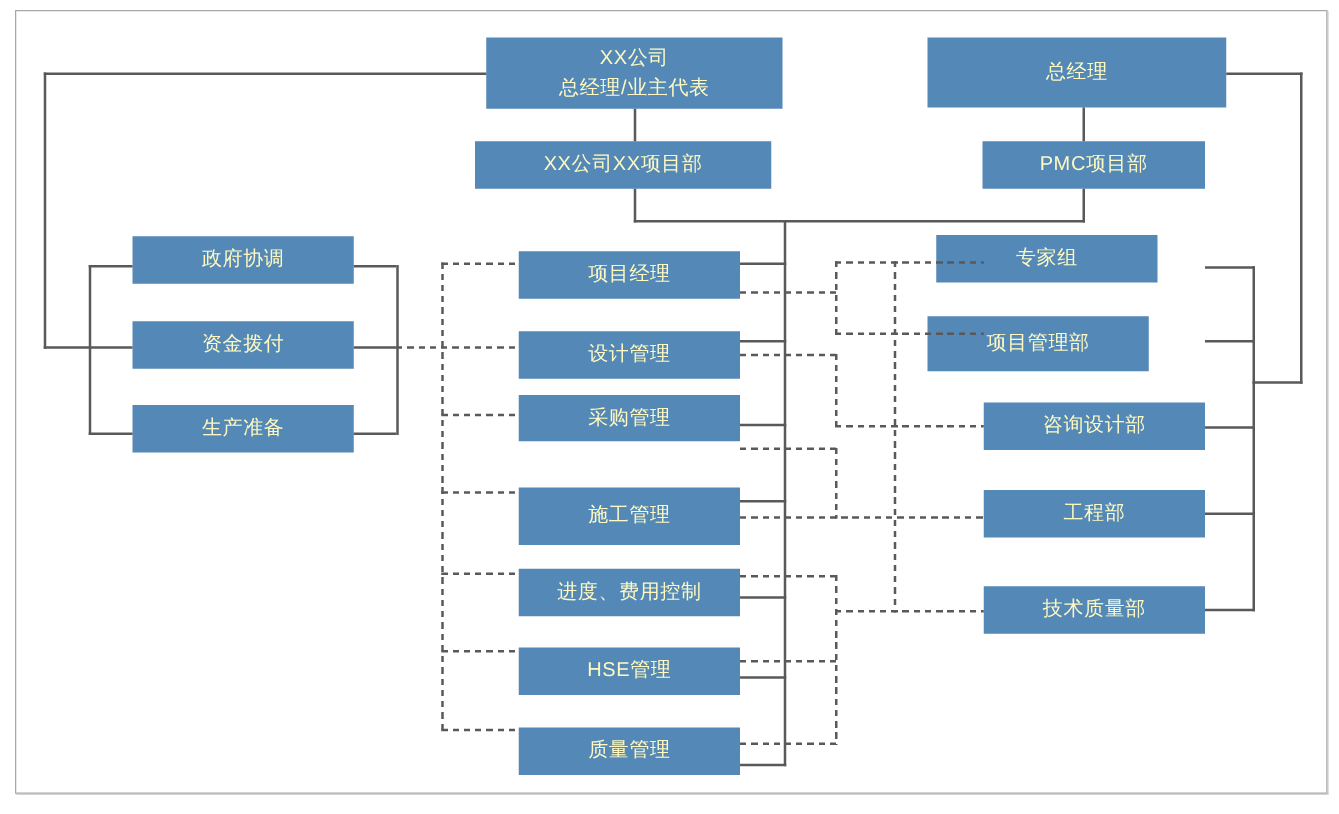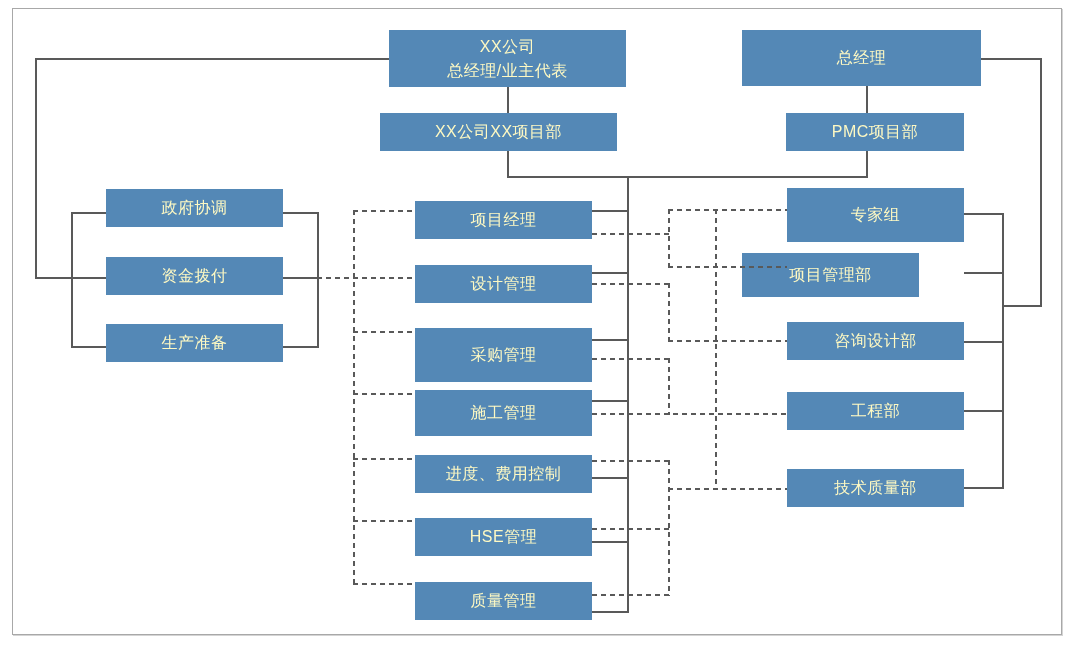--- a/index.html
+++ b/index.html
@@ -36,27 +36,27 @@
   </div>
   <div class="node" style="left:380px;top:113px;width:237px;height:38px">XX公司XX项目部</div>
   <div class="node" style="left:786px;top:113px;width:178px;height:38px">PMC项目部</div>
 
   <div class="node" style="left:106px;top:189px;width:177px;height:38px">政府协调</div>
   <div class="node" style="left:106px;top:257px;width:177px;height:38px">资金拨付</div>
   <div class="node" style="left:106px;top:324px;width:177px;height:38px">生产准备</div>
 
   <div class="node" style="left:415px;top:265px;width:177px;height:38px">设计管理</div>
   <div class="node" style="left:415px;top:201px;width:177px;height:38px">项目经理</div>
-  <div class="node" style="left:415px;top:328px;width:177px;height:54px">采购管理</div>
+  <div class="node" style="left:415px;top:316px;width:177px;height:37px">采购管理</div>
   <div class="node" style="left:415px;top:390px;width:177px;height:46px">施工管理</div>
   <div class="node" style="left:415px;top:455px;width:177px;height:38px">进度、费用控制</div>
   <div class="node" style="left:415px;top:518px;width:177px;height:38px">HSE管理</div>
   <div class="node" style="left:415px;top:582px;width:177px;height:38px">质量管理</div>
 
-  <div class="node" style="left:787px;top:188px;width:177px;height:54px">专家组</div>
+  <div class="node" style="left:749px;top:188px;width:177px;height:38px">专家组</div>
   <div class="node" style="left:742px;top:253px;width:177px;height:44px">项目管理部</div>
   <div class="node" style="left:787px;top:322px;width:177px;height:38px">咨询设计部</div>
   <div class="node" style="left:787px;top:392px;width:177px;height:38px">工程部</div>
   <div class="node" style="left:787px;top:469px;width:177px;height:38px">技术质量部</div>
 
   <i class="sh" style="left:35px;top:58px;width:354px"></i>
   <i class="sv" style="left:35px;top:58px;height:221px"></i>
   <i class="sh" style="left:35px;top:277px;width:71px"></i>
   <i class="sv" style="left:71px;top:212px;height:136px"></i>
   <i class="sh" style="left:71px;top:212px;width:35px"></i>

